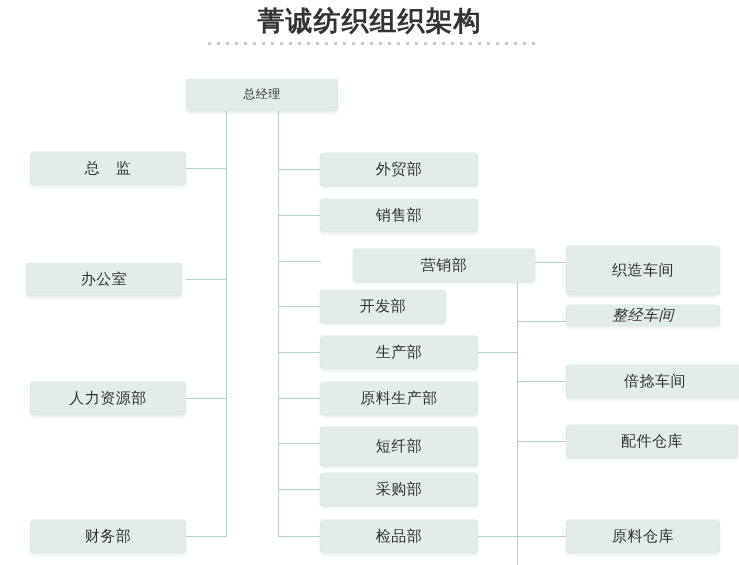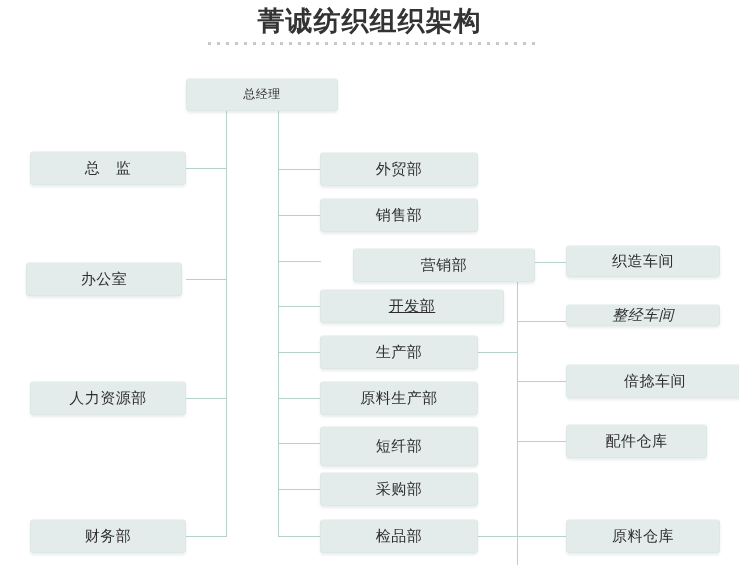--- a/index.html
+++ b/index.html
@@ -107,24 +107,24 @@
 <div class="node root" style="left:186px; top:78px; width:152px; height:33px;">总经理</div>
 
 <div class="node" style="left:30px; top:151px; width:156px; height:34px;">总　监</div>
 <div class="node" style="left:26px; top:262px; width:156px; height:34px;">办公室</div>
 <div class="node" style="left:30px; top:381px; width:156px; height:34px;">人力资源部</div>
 <div class="node" style="left:30px; top:519px; width:156px; height:34px;">财务部</div>
 
 <div class="node" style="left:320px; top:152px; width:158px; height:34px;">外贸部</div>
 <div class="node" style="left:320px; top:198px; width:158px; height:34px;">销售部</div>
 <div class="node" style="left:320px; top:248px; width:182px; height:34px;margin-left:33px;">营销部</div>
-<div class="node" style="left:320px; top:289px; width:184px; height:34px;text-decoration:underline;">开发部</div>
+<div class="node" style="left:320px; top:289px; width:126px; height:34px;">开发部</div>
 <div class="node" style="left:320px; top:335px; width:158px; height:34px;">生产部</div>
 <div class="node" style="left:320px; top:381px; width:158px; height:34px;">原料生产部</div>
 <div class="node" style="left:320px; top:426px; width:158px; height:40px;">短纤部</div>
 <div class="node" style="left:320px; top:472px; width:158px; height:34px;">采购部</div>
 <div class="node" style="left:320px; top:519px; width:158px; height:34px;">检品部</div>
 
-<div class="node" style="left:566px; top:245px; width:154px; height:32px;">织造车间</div>
+<div class="node" style="left:566px; top:245px; width:154px; height:50px;">织造车间</div>
 <div class="node" style="left:566px; top:304px; width:154px; height:22px;font-style:italic;">整经车间</div>
 <div class="node" style="left:566px; top:364px; width:178px; height:34px;">倍捻车间</div>
-<div class="node" style="left:566px; top:424px; width:141px; height:34px;">配件仓库</div>
+<div class="node" style="left:566px; top:424px; width:172px; height:34px;">配件仓库</div>
 <div class="node" style="left:566px; top:519px; width:154px; height:34px;">原料仓库</div>
 
 </body></html>

